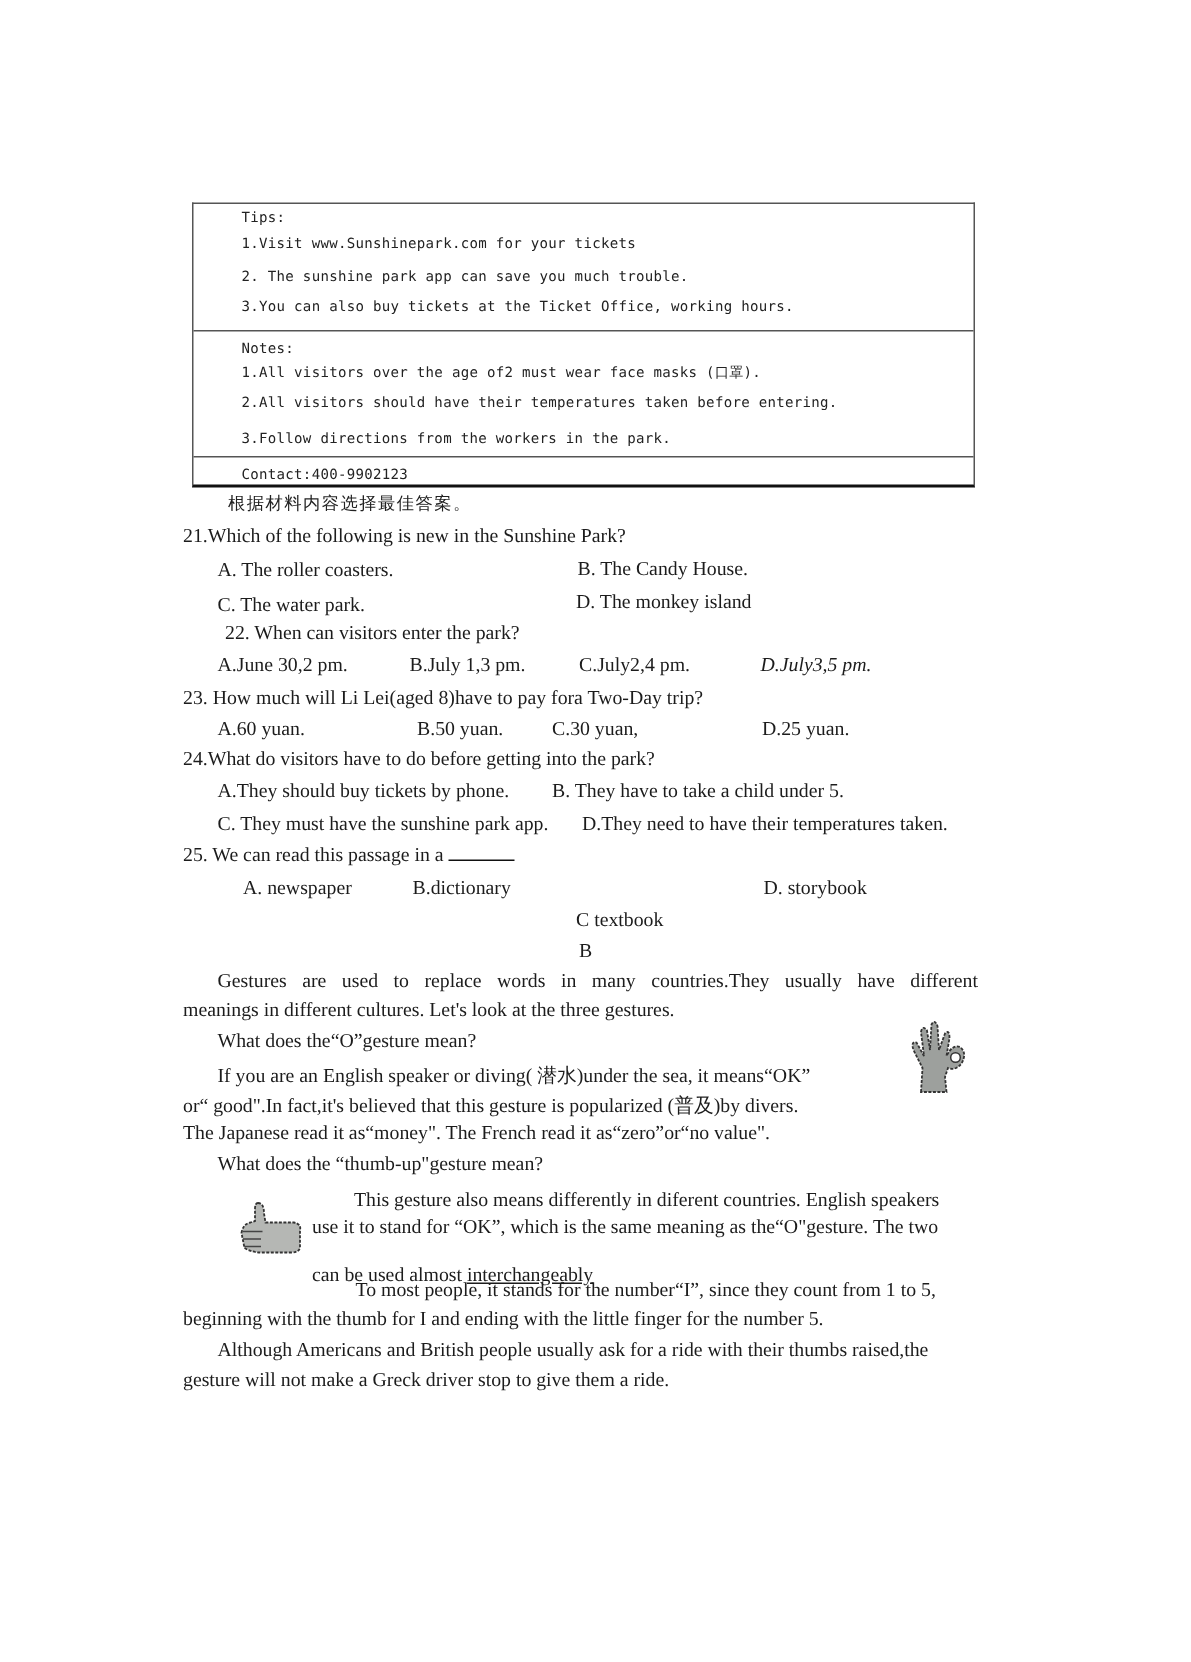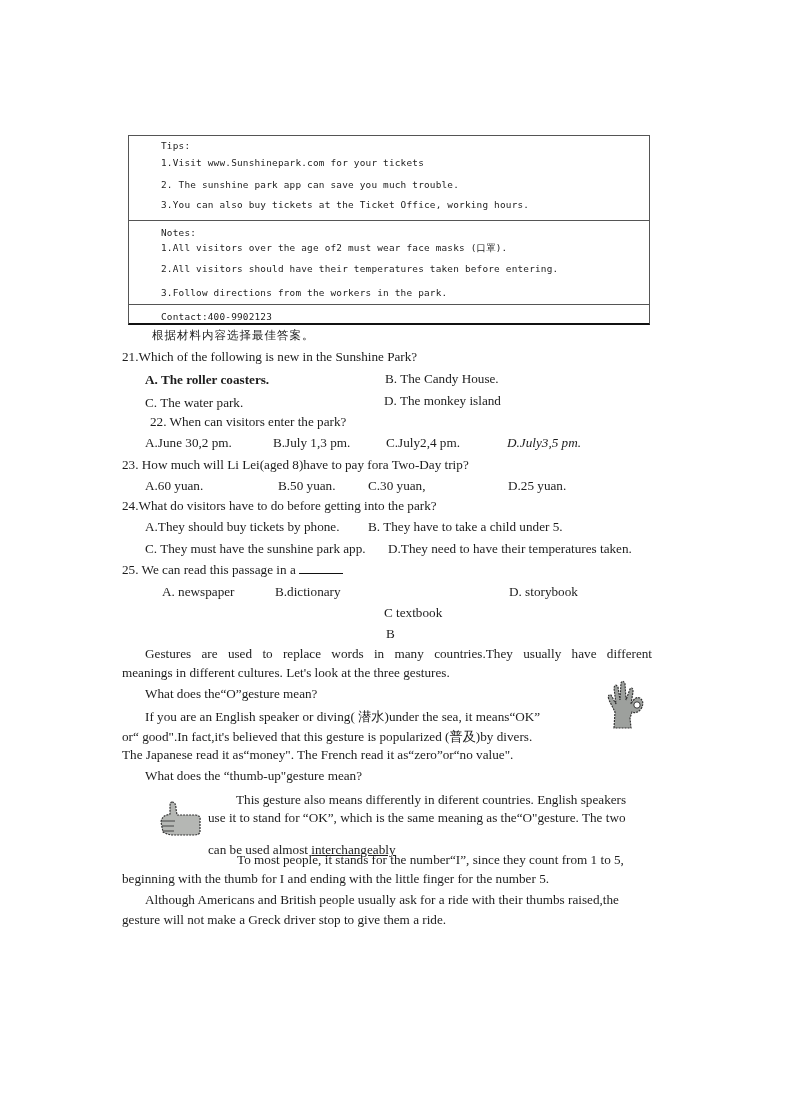--- a/index.html
+++ b/index.html
@@ -36,21 +36,21 @@
 
 <div class="abs mono" style="left:161px; top:227px;">Notes:</div>
 <div class="abs mono" style="left:161px; top:242px;">1.All  visitors  over  the  age  of2  must  wear  face masks  (口罩).</div>
 <div class="abs mono" style="left:161px; top:263px;">2.All visitors  should have their temperatures taken before entering.</div>
 <div class="abs mono" style="left:161px; top:287px;">3.Follow  directions  from the workers  in the park.</div>
 <div class="abs mono" style="left:161px; top:311px;">Contact:400-9902123</div>
 
 <div class="abs cn" style="left:152px; top:328px;">根据材料内容选择最佳答案。</div>
 
 <div class="abs serif" style="left:122px; top:349px;">21.Which of the following is new in the Sunshine Park?</div>
-<div class="abs serif" style="left:145px; top:372px;font-weight:bold;">A.  The roller coasters.</div>
+<div class="abs serif" style="left:145px; top:372px;">A.  The roller coasters.</div>
 <div class="abs serif" style="left:385px; top:371px;">B. The Candy House.</div>
 <div class="abs serif" style="left:145px; top:395px;">C.  The water park.</div>
 <div class="abs serif" style="left:384px; top:393px;">D.  The monkey island</div>
 
 <div class="abs serif" style="left:122px; top:414px;margin-left:28px;">22.  When can visitors enter the park?</div>
 <div class="abs serif" style="left:145px; top:435px;">A.June  30,2  pm.</div>
 <div class="abs serif" style="left:273px; top:435px;">B.July  1,3  pm.</div>
 <div class="abs serif" style="left:386px; top:435px;">C.July2,4    pm.</div>
 <div class="abs serif" style="left:507px; top:435px;font-style:italic;">D.July3,5    pm.</div>
 

